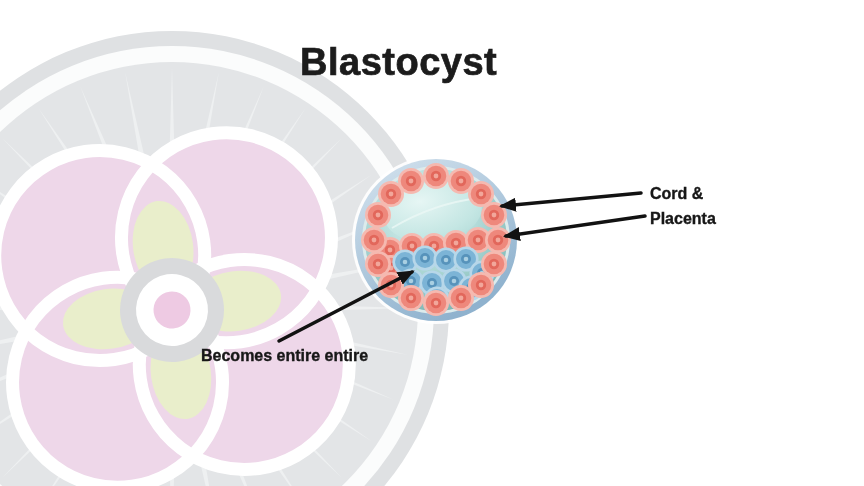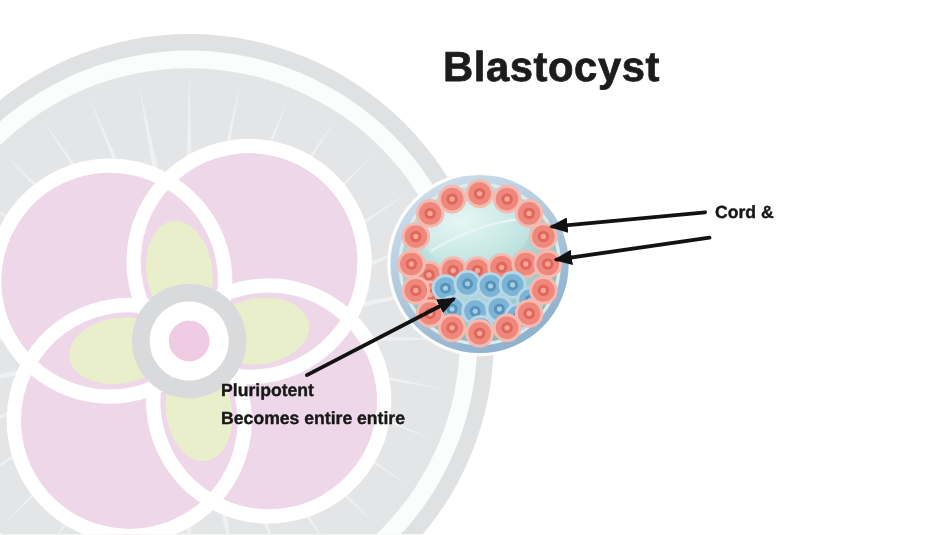--- a/index.html
+++ b/index.html
@@ -3,21 +3,21 @@
 <meta charset="utf-8">
 <style>
   html,body{margin:0;padding:0;}
   body{
     width:864px;height:486px;overflow:hidden;background:#ffffff;
     font-family:"Liberation Sans",sans-serif;
   }
   .stage{position:relative;width:864px;height:486px;background:#ffffff;}
   svg.scene{position:absolute;left:0;top:0;}
   .title{
-    position:absolute;left:300px;top:41px;width:300px;text-align:right;
+    position:absolute;left:300px;top:41px;width:300px;text-align:left;
     font-size:38px;font-weight:700;letter-spacing:.5px;
     color:var(--c-title-text,#1c1c1c);
     -webkit-text-stroke:.7px var(--c-title-text,#1c1c1c);
     white-space:nowrap;
   }
   .lbl{
     position:absolute;font-size:16px;font-weight:700;line-height:25px;
     color:var(--c-label-text,#171717);
     -webkit-text-stroke:.35px var(--c-label-text,#171717);
     white-space:nowrap;
@@ -146,19 +146,19 @@
       <line x1="641" y1="193" x2="502" y2="206" marker-end="url(#arrowHead)"></line>
       <line x1="645" y1="216" x2="506" y2="236" marker-end="url(#arrowHead)"></line>
       <line x1="279" y1="341" x2="412" y2="272" marker-end="url(#arrowHead)"></line>
     </g>
   </svg>
 
   <div class="title">Blastocyst</div>
 
   <div class="lbl" id="cordLabel">
     <div>Cord &amp;</div>
+    <div>Placenta</div>
   </div>
 
   <div class="lbl" id="pluriLabel">
-    <div>Pluripotent</div>
     <div>Becomes entire entire</div>
   </div>
 </div>
 
 </body></html>

